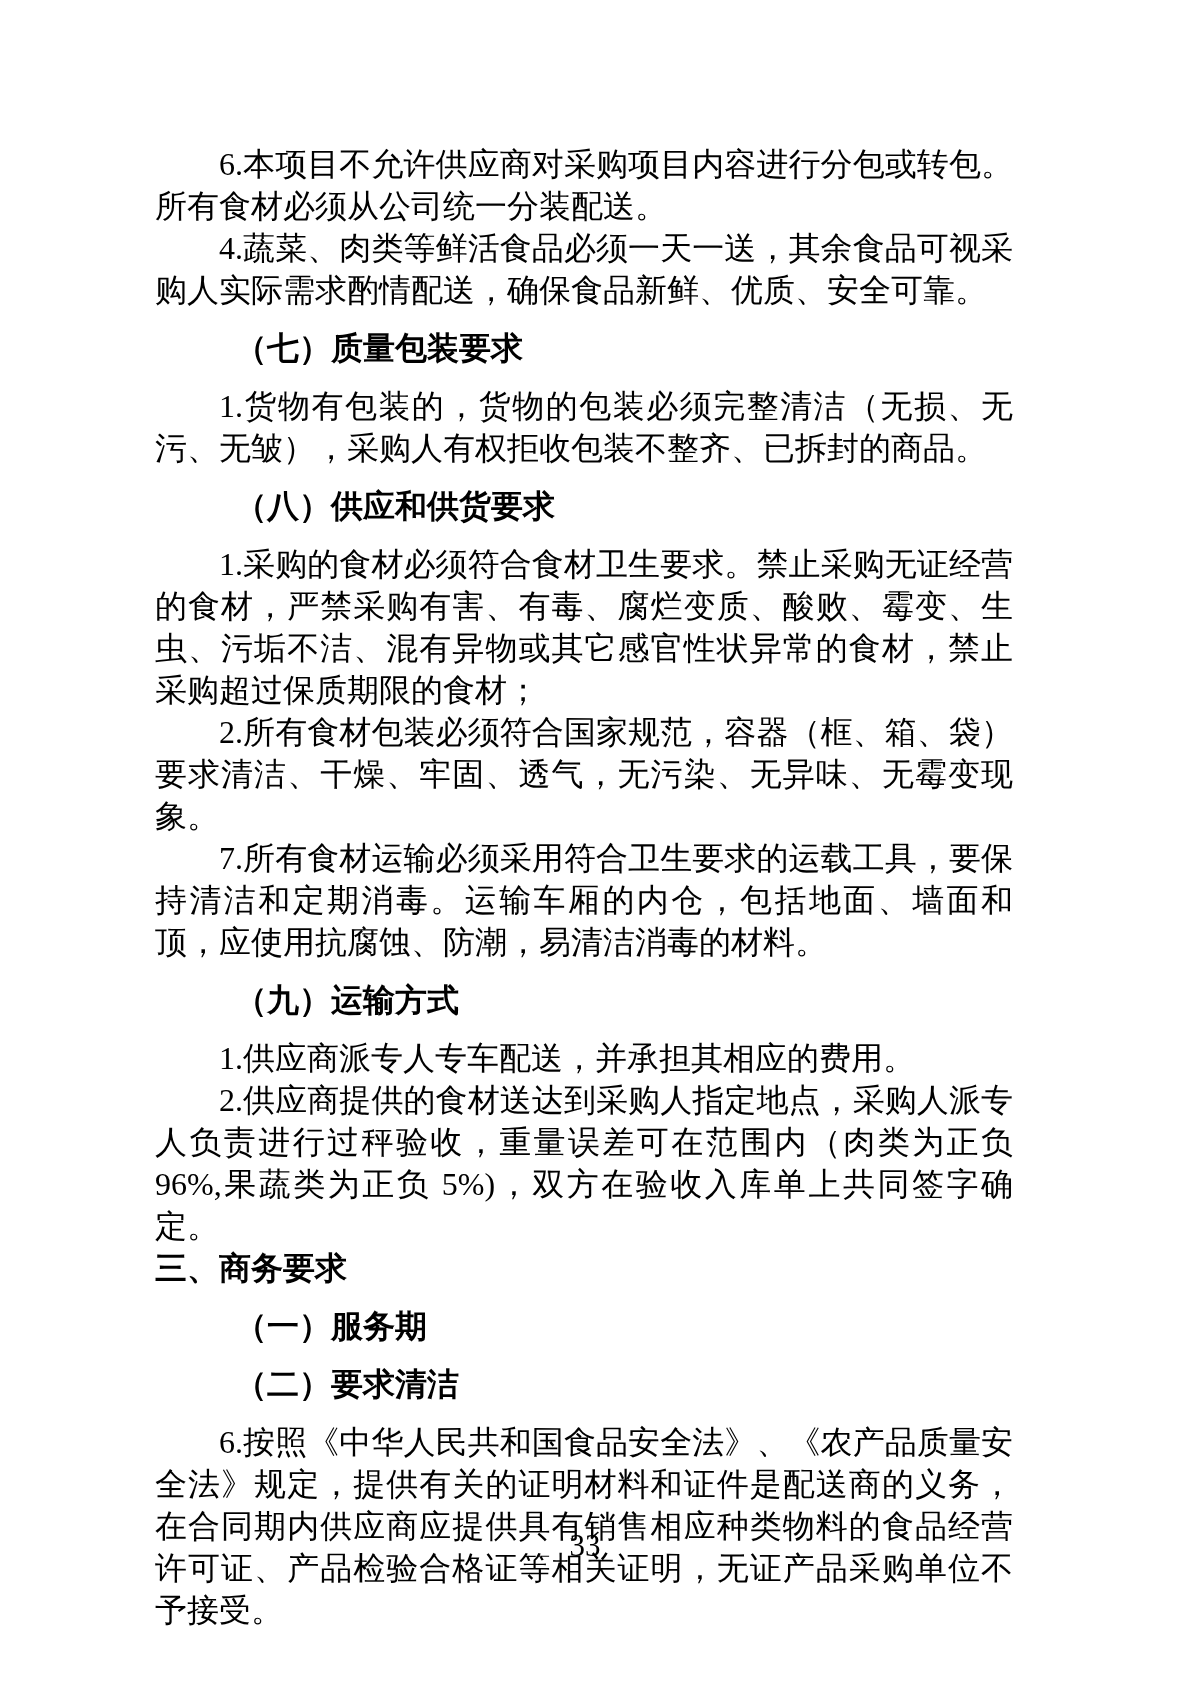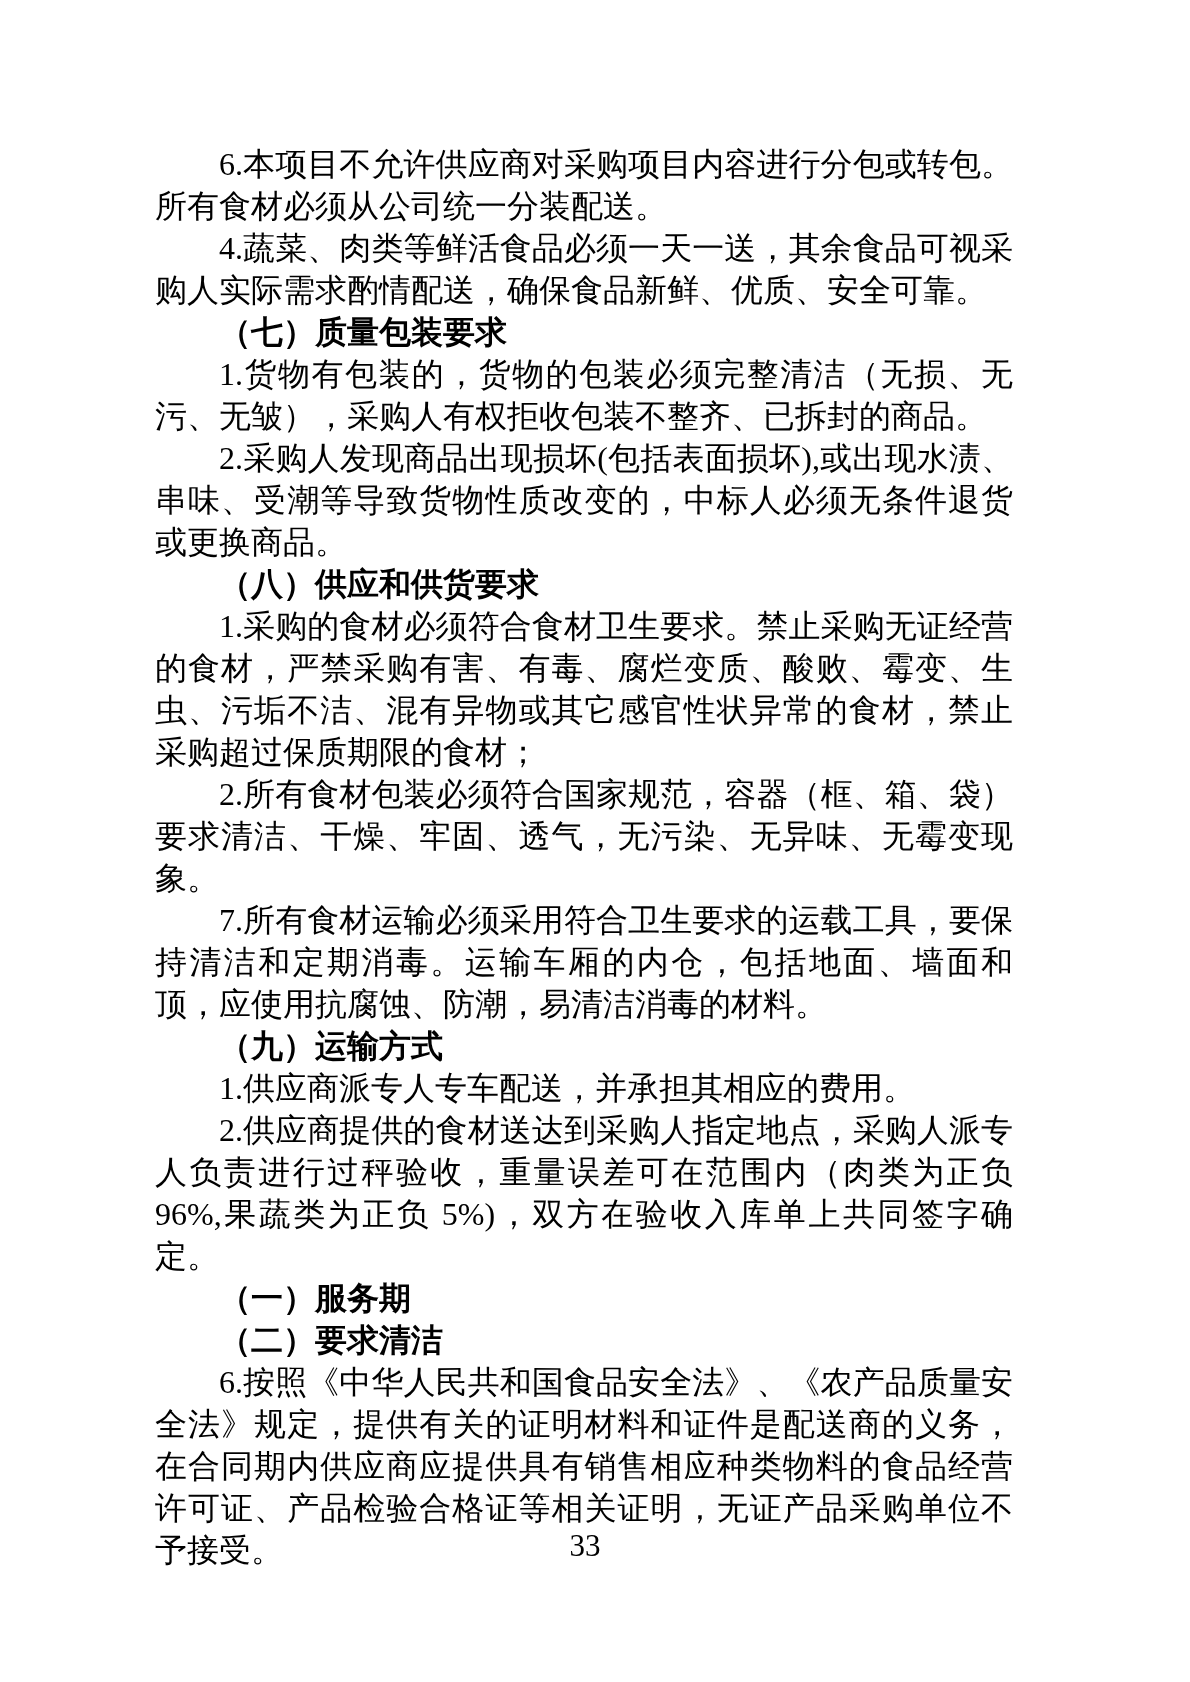--- a/index.html
+++ b/index.html
@@ -25,21 +25,21 @@
     line-height: 42px;
     text-align: justify;
     text-justify: inter-character;
   }
   .para {
     margin: 0;
     text-indent: 2em;
     font-weight: 400;
   }
   .heading2 {
-    margin: 0;
+    margin: 16px;
     text-indent: 2em;
     font-weight: 700;
   }
   .heading1 {
     margin: 0;
     text-indent: 0;
     font-weight: 700;
   }
   .page-number {
     position: absolute;
@@ -53,26 +53,26 @@
 </style>
 </head>
 <body>
 
 <div class="page">
   <div class="body-text">
     <p class="para">6.本项目不允许供应商对采购项目内容进行分包或转包。所有食材必须从公司统一分装配送。</p>
     <p class="para">4.蔬菜、肉类等鲜活食品必须一天一送，其余食品可视采购人实际需求酌情配送，确保食品新鲜、优质、安全可靠。</p>
     <p class="heading2">（七）质量包装要求</p>
     <p class="para">1.货物有包装的，货物的包装必须完整清洁（无损、无污、无皱），采购人有权拒收包装不整齐、已拆封的商品。</p>
-    <p class="para">2.采购人发现商品出现损坏(包括表面损坏),或出现水渍、串味、受潮等导致货物性质改变的，中标人必须无条件退货或更换商品。</p>
     <p class="heading2">（八）供应和供货要求</p>
     <p class="para">1.采购的食材必须符合食材卫生要求。禁止采购无证经营的食材，严禁采购有害、有毒、腐烂变质、酸败、霉变、生虫、污垢不洁、混有异物或其它感官性状异常的食材，禁止采购超过保质期限的食材；</p>
     <p class="para">2.所有食材包装必须符合国家规范，容器（框、箱、袋）要求清洁、干燥、牢固、透气，无污染、无异味、无霉变现象。</p>
     <p class="para">7.所有食材运输必须采用符合卫生要求的运载工具，要保持清洁和定期消毒。运输车厢的内仓，包括地面、墙面和顶，应使用抗腐蚀、防潮，易清洁消毒的材料。</p>
     <p class="heading2">（九）运输方式</p>
     <p class="para">1.供应商派专人专车配送，并承担其相应的费用。</p>
     <p class="para">2.供应商提供的食材送达到采购人指定地点，采购人派专人负责进行过秤验收，重量误差可在范围内（肉类为正负 96%,果蔬类为正负 5%)，双方在验收入库单上共同签字确定。</p>
+    <p class="heading1">三、商务要求</p>
     <p class="heading2">（一）服务期</p>
     <p class="heading2">（二）要求清洁</p>
     <p class="para">6.按照《中华人民共和国食品安全法》、《农产品质量安全法》规定，提供有关的证明材料和证件是配送商的义务，在合同期内供应商应提供具有销售相应种类物料的食品经营许可证、产品检验合格证等相关证明，无证产品采购单位不予接受。</p>
   </div>
   <div class="page-number">33</div>
 </div>
 
 </body></html>

